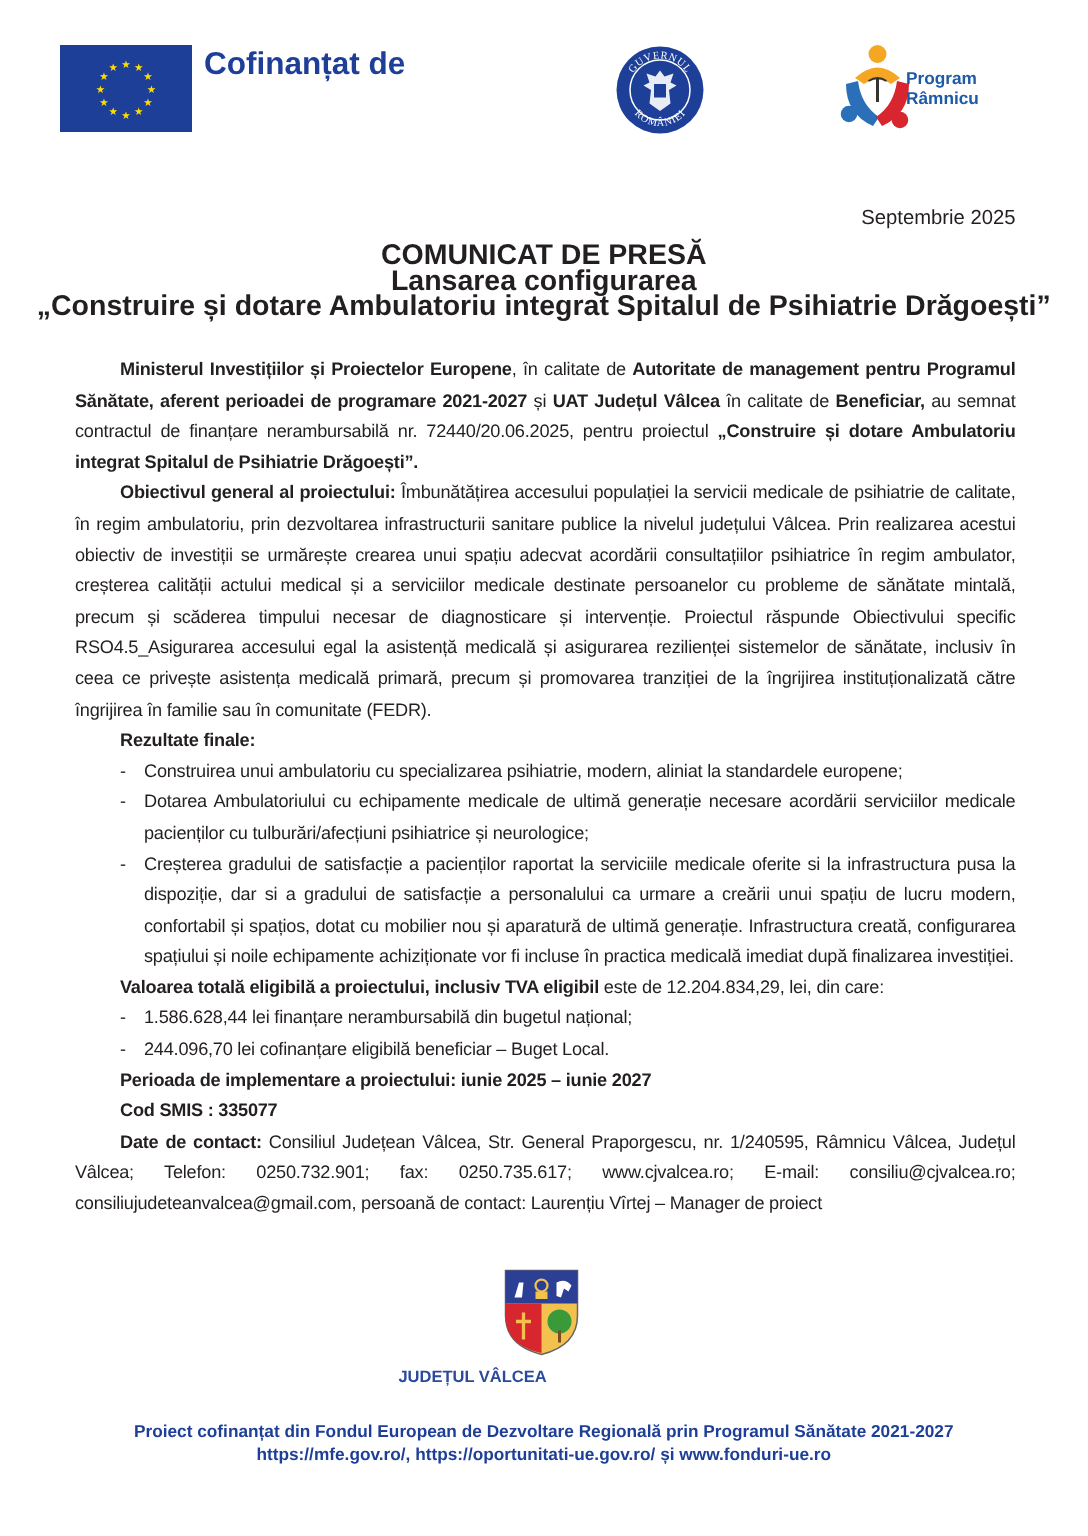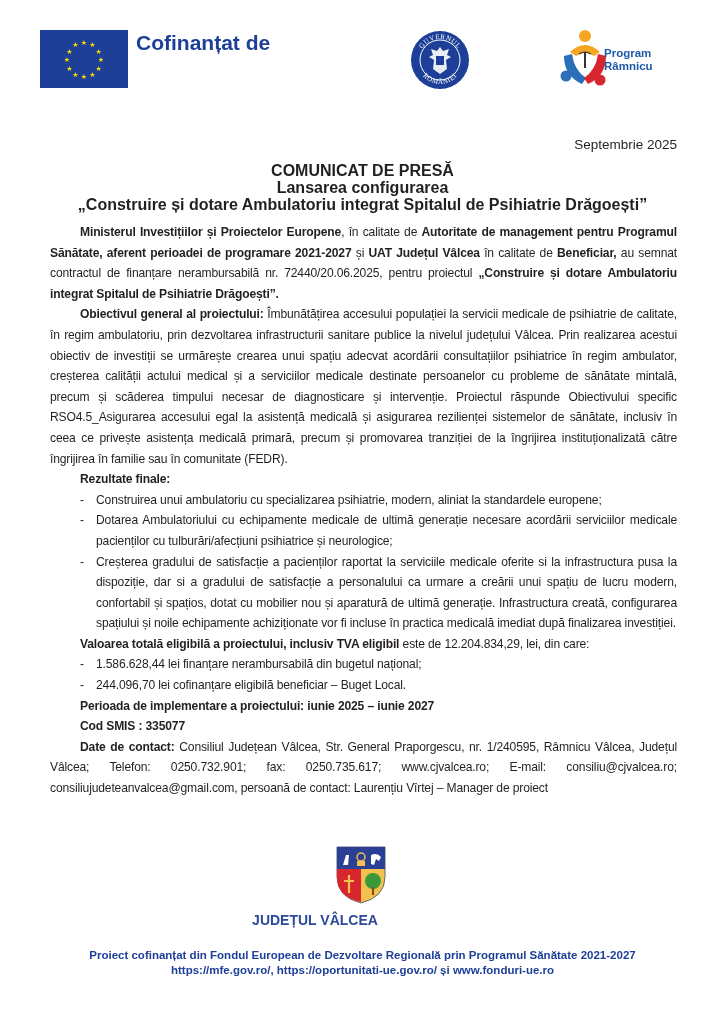--- a/index.html
+++ b/index.html
@@ -9,34 +9,34 @@
   
   .eu-flag { left: 40px; top: 30px; width: 88px; height: 58px; background: #1d3f98; }
   .eu-flag svg { display: block; }
   .eu-text { left: 136px; top: 30px; color: #1d3f98; font-weight: bold; font-size: 21px; line-height: 25px; font-family: "Liberation Sans", sans-serif; }
   .gov-logo { left: 410px; top: 30px; width: 60px; height: 60px; }
   .prog-logo { left: 560px; top: 28px; width: 120px; height: 62px; }
   .prog-text { left: 604px; top: 47px; color: #1d5aa8; font-weight: bold; font-size: 11.5px; line-height: 13px; }
 
   
   .date { right: 48px; top: 137px; font-size: 13.5px; }
-  .title-block { left: 0; width: 725px; top: 162px; text-align: center; font-weight: bold; font-size: 16px; line-height: 17px; }
+  .title-block { left: 0; width: 725px; top: 162px; text-align: center; font-weight: bold; font-size: 19px; line-height: 17px; }
 
   
-  .body { left: 50px; top: 222px; width: 627px; font-size: 12.1px; line-height: 20.6px; text-align: justify; font-family: "Liberation Sans Narrow", "Liberation Sans", sans-serif; letter-spacing: -0.15px; }
+  .body { left: 50px; top: 236px; width: 627px; font-size: 12.1px; line-height: 20.6px; text-align: justify; font-family: "Liberation Sans Narrow", "Liberation Sans", sans-serif; letter-spacing: -0.15px; }
   .body p { margin: 0; }
   .indent { text-indent: 30px; }
   .para-indent { padding-left: 30px; }
   .bul { padding-left: 46px; position: relative; }
   .bul::before { content: "-"; position: absolute; left: 30px; }
   b { font-weight: bold; }
 
   
   .crest { left: 335px; top: 845px; width: 52px; height: 60px; }
-  .crest-label { left: 0; width: 630px; top: 912px; text-align: center; color: #2b4a9b; font-weight: bold; font-size: 14px; }
+  .crest-label { left: 0; width: 630px; top: 912px; text-align: center; color: #2b4a9b; font-weight: bold; font-size: 11px; }
 
   
   .footer { left: 0; width: 725px; top: 948px; text-align: center; color: #1d3f98; font-weight: bold; font-size: 11.5px; line-height: 15px; }
 </style>
 </head>
 <body>
 
 <div class="abs eu-flag">
   <svg width="88" height="58" viewBox="0 0 88 58">
     <g fill="#ffdd00">

